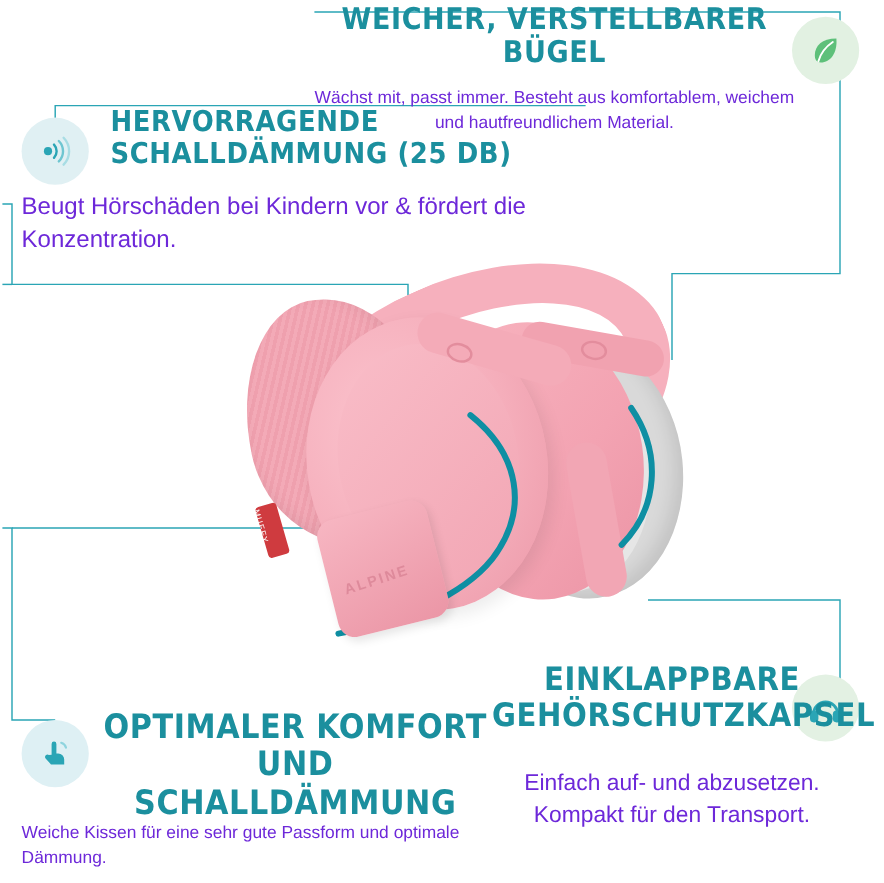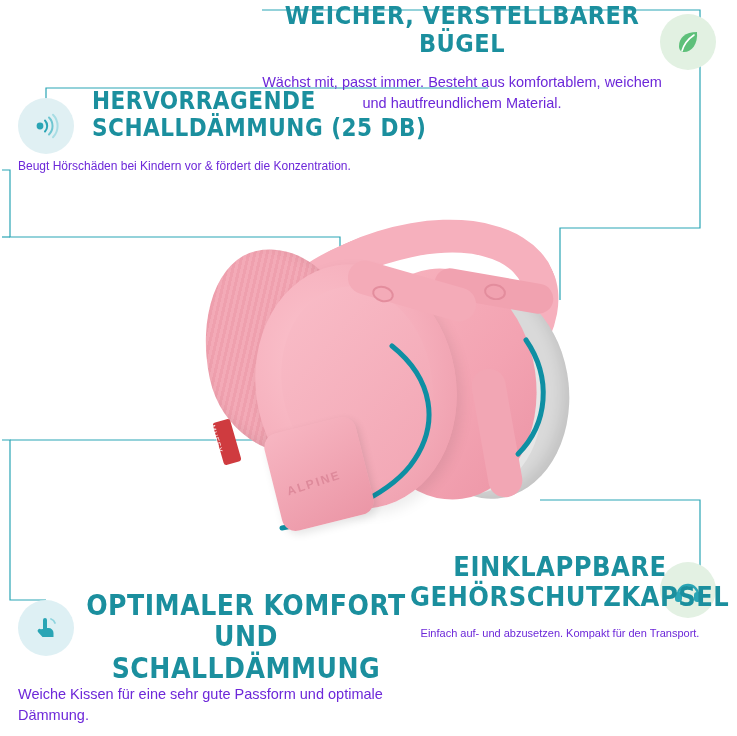--- a/index.html
+++ b/index.html
@@ -223,36 +223,36 @@
   .body {
     font-family: Liberation Sans, sans-serif;
     color: #6d28d9;
     font-size: 14.5px;
     line-height: 1.42;
   }
 
   
   .b1 { left: 18px; top: 88px; width: 470px; }
   .b1 .headline { font-size: 24px; }
-  .b1 .body { margin-top: 16px; font-size: 12px; }
+  .b1 .body { margin-top: 16px; font-size: 20px; }
 
   
   .b2 { left: 262px; top: 2px; width: 400px; text-align: center; }
   .b2 .headline { font-size: 25px; }
   .b2 .body { margin-top: 14px; font-size: 14.5px; text-align: center; }
 
   
   .b3 { left: 18px; top: 562px; width: 390px; }
   .b3 .headline { font-size: 28px; text-align: center; margin-top: 28px; }
   .b3 .body { font-size: 14.5px; text-align: left; }
 
   
   .b4 { left: 410px; top: 552px; width: 300px; text-align: center; }
   .b4 .headline { font-size: 27px; }
-  .b4 .body { margin-top: 14px; font-size: 11px; }
+  .b4 .body { margin-top: 28px; font-size: 19px; }
 
   
   .badge {
     position: absolute;
     width: 56px;
     height: 56px;
     border-radius: 50%;
     display: flex;
     align-items: center;
     justify-content: center;

